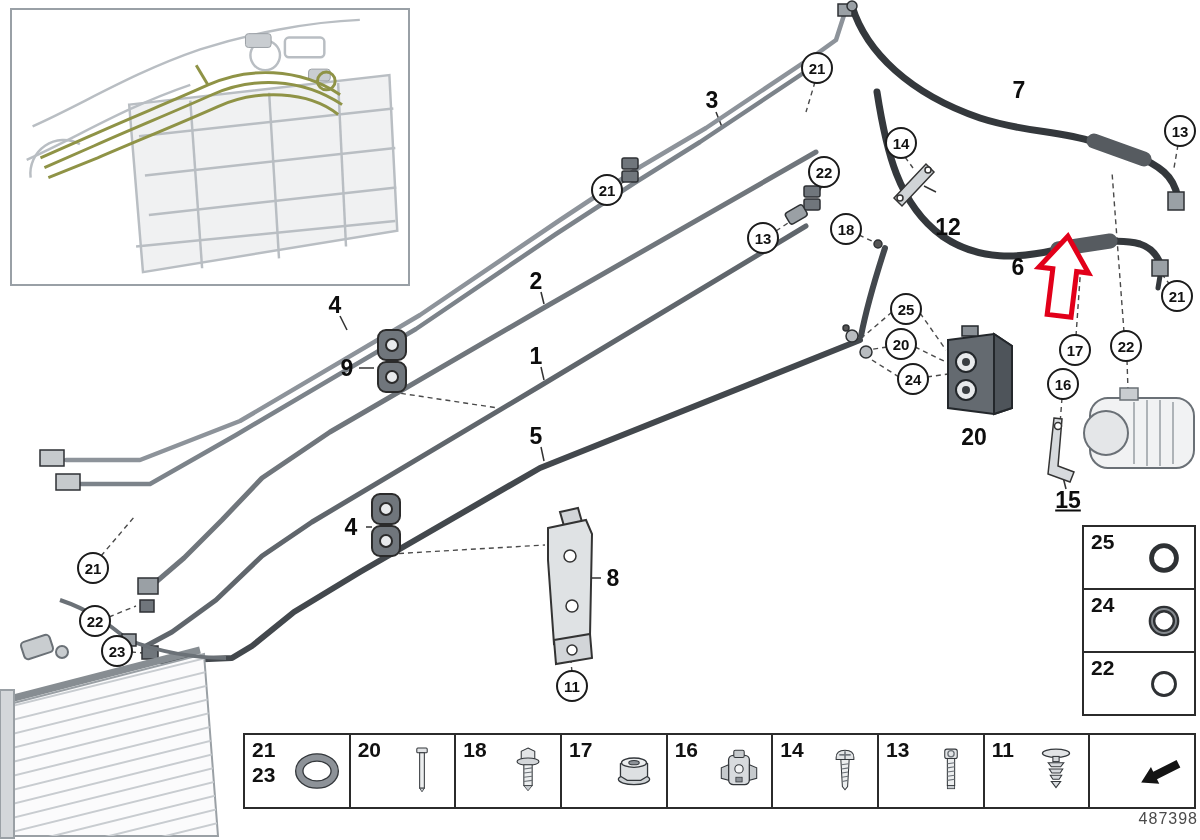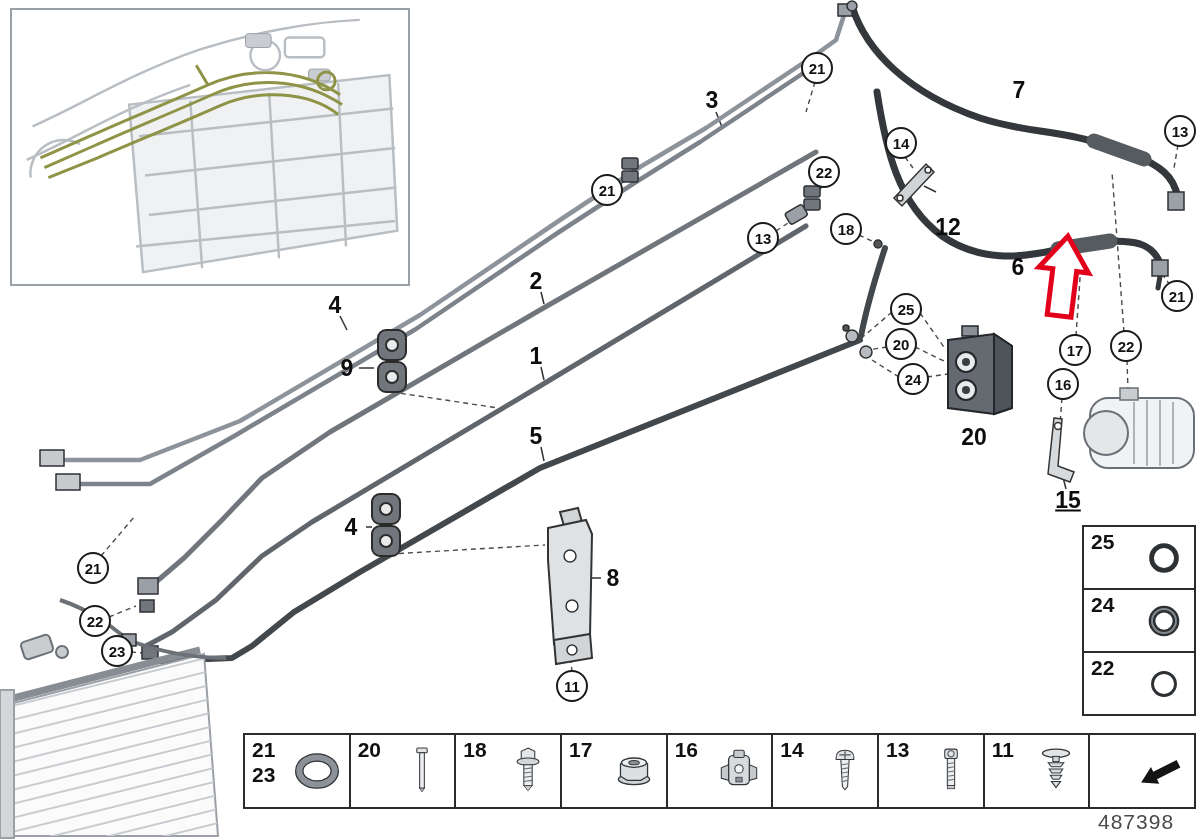--- a/index.html
+++ b/index.html
@@ -21,22 +21,22 @@
   .right-row{height:61px;border-bottom:2px solid #2b2b2b;position:relative;}
   .right-row:last-child{border-bottom:none;}
   .right-row .lbl{position:absolute;top:3px;left:7px;font-weight:bold;font-size:21px;}
   .right-row svg{position:absolute;right:7px;top:8px;width:46px;height:46px;}
   .bottom-legend{position:absolute;left:243px;top:733px;width:953px;height:76px;background:#fff;
                  border:2px solid #2b2b2b;z-index:4;box-sizing:border-box;display:flex;}
   .b-cell{flex:1;border-right:2px solid #2b2b2b;position:relative;}
   .b-cell:last-child{border-right:none;}
   .b-cell .lbl{position:absolute;top:2px;left:7px;font-weight:bold;font-size:21px;line-height:1.2;}
   .b-cell svg{position:absolute;right:7px;top:50%;transform:translateY(-50%);width:50px;height:62px;}
-  .doc-number{position:absolute;left:1098px;top:810px;width:100px;text-align:left;
-              font-size:21px;color:#4a4a4a;letter-spacing:1px;z-index:6;}
+  .doc-number{position:absolute;left:1098px;top:810px;width:100px;text-align:right;
+              font-size:16px;color:#4a4a4a;letter-spacing:1px;z-index:6;}
 </style>
 </head>
 <body>
 
 <svg width="0" height="0" style="position:absolute" aria-hidden="true">
 <defs>
   <symbol id="sym-sealing-washer" viewBox="0 0 96 96">
     <ellipse cx="48" cy="48" rx="34" ry="26" fill="none" stroke="#8d9298" stroke-width="14"></ellipse>
     <ellipse cx="48" cy="48" rx="41" ry="33" fill="none" stroke="#33373b" stroke-width="2.5"></ellipse>
     <ellipse cx="48" cy="48" rx="27" ry="19" fill="none" stroke="#33373b" stroke-width="2.5"></ellipse>

